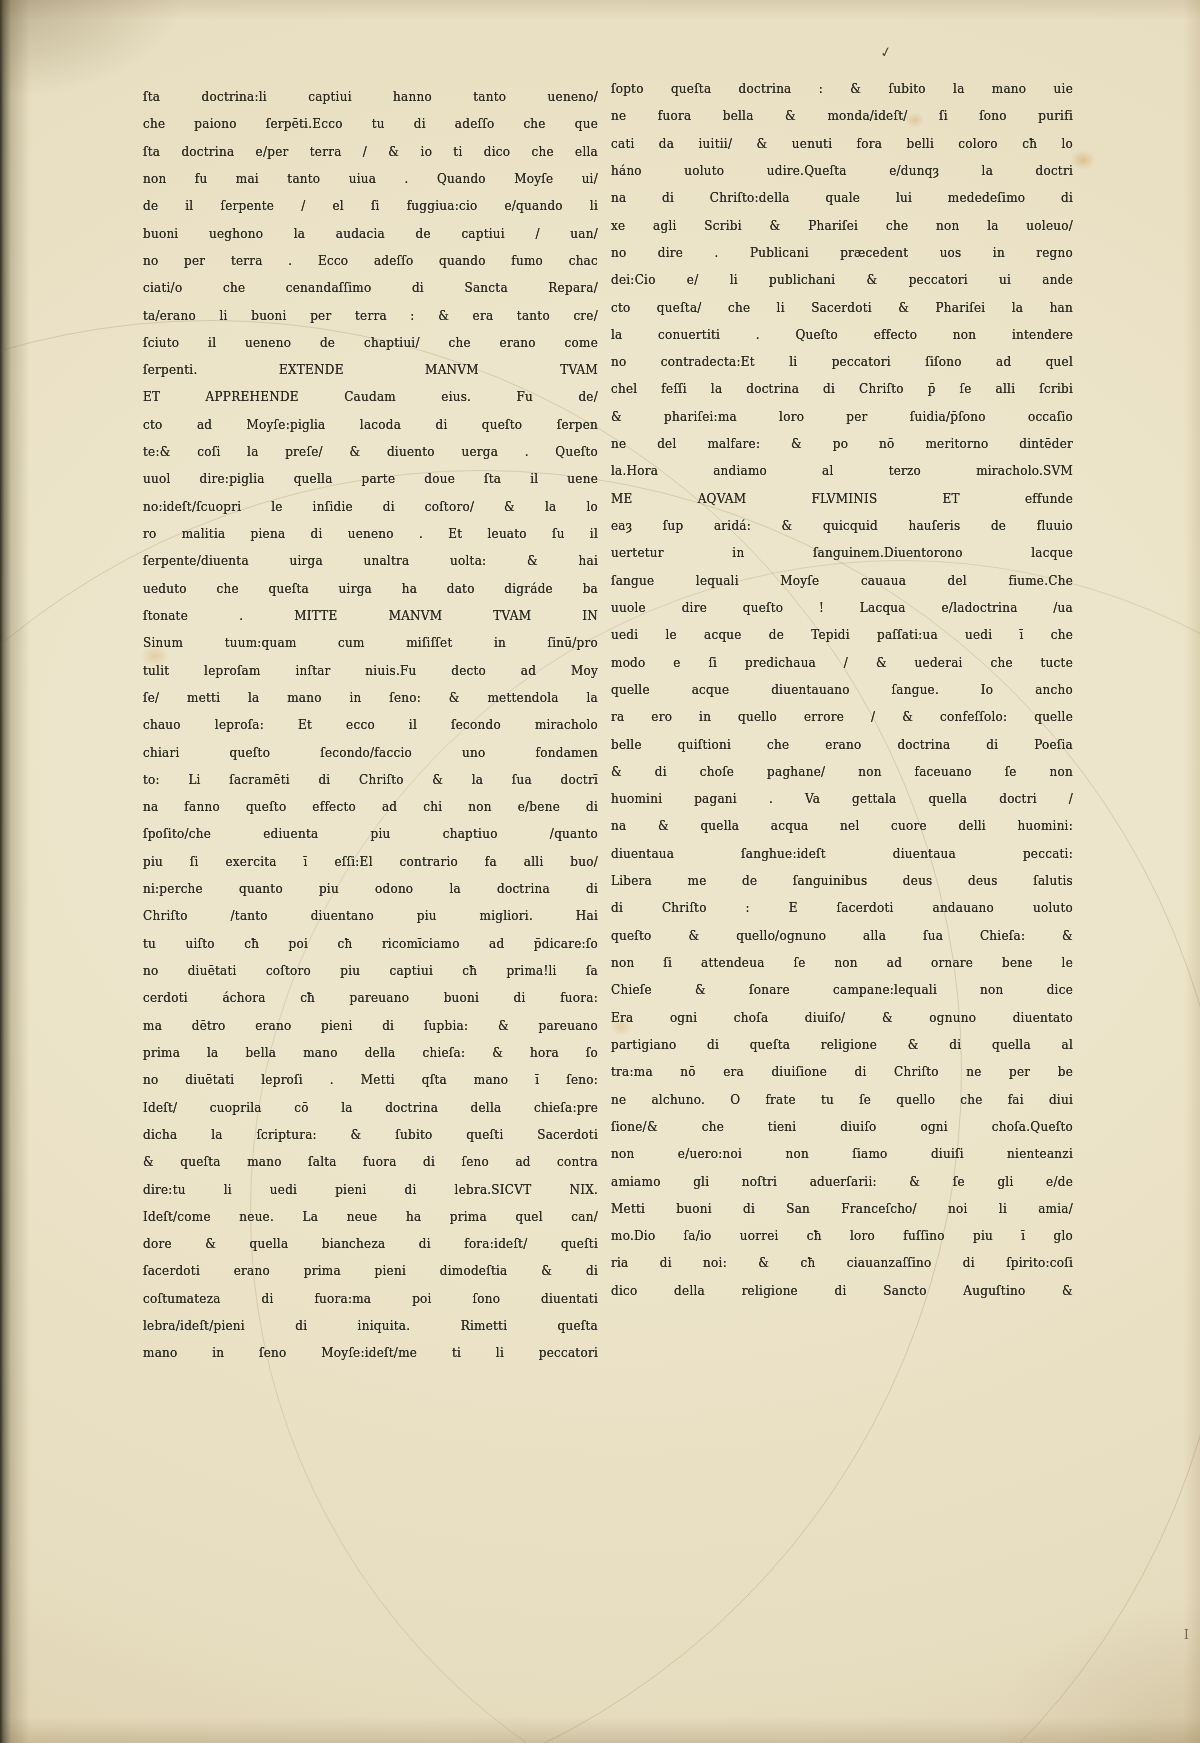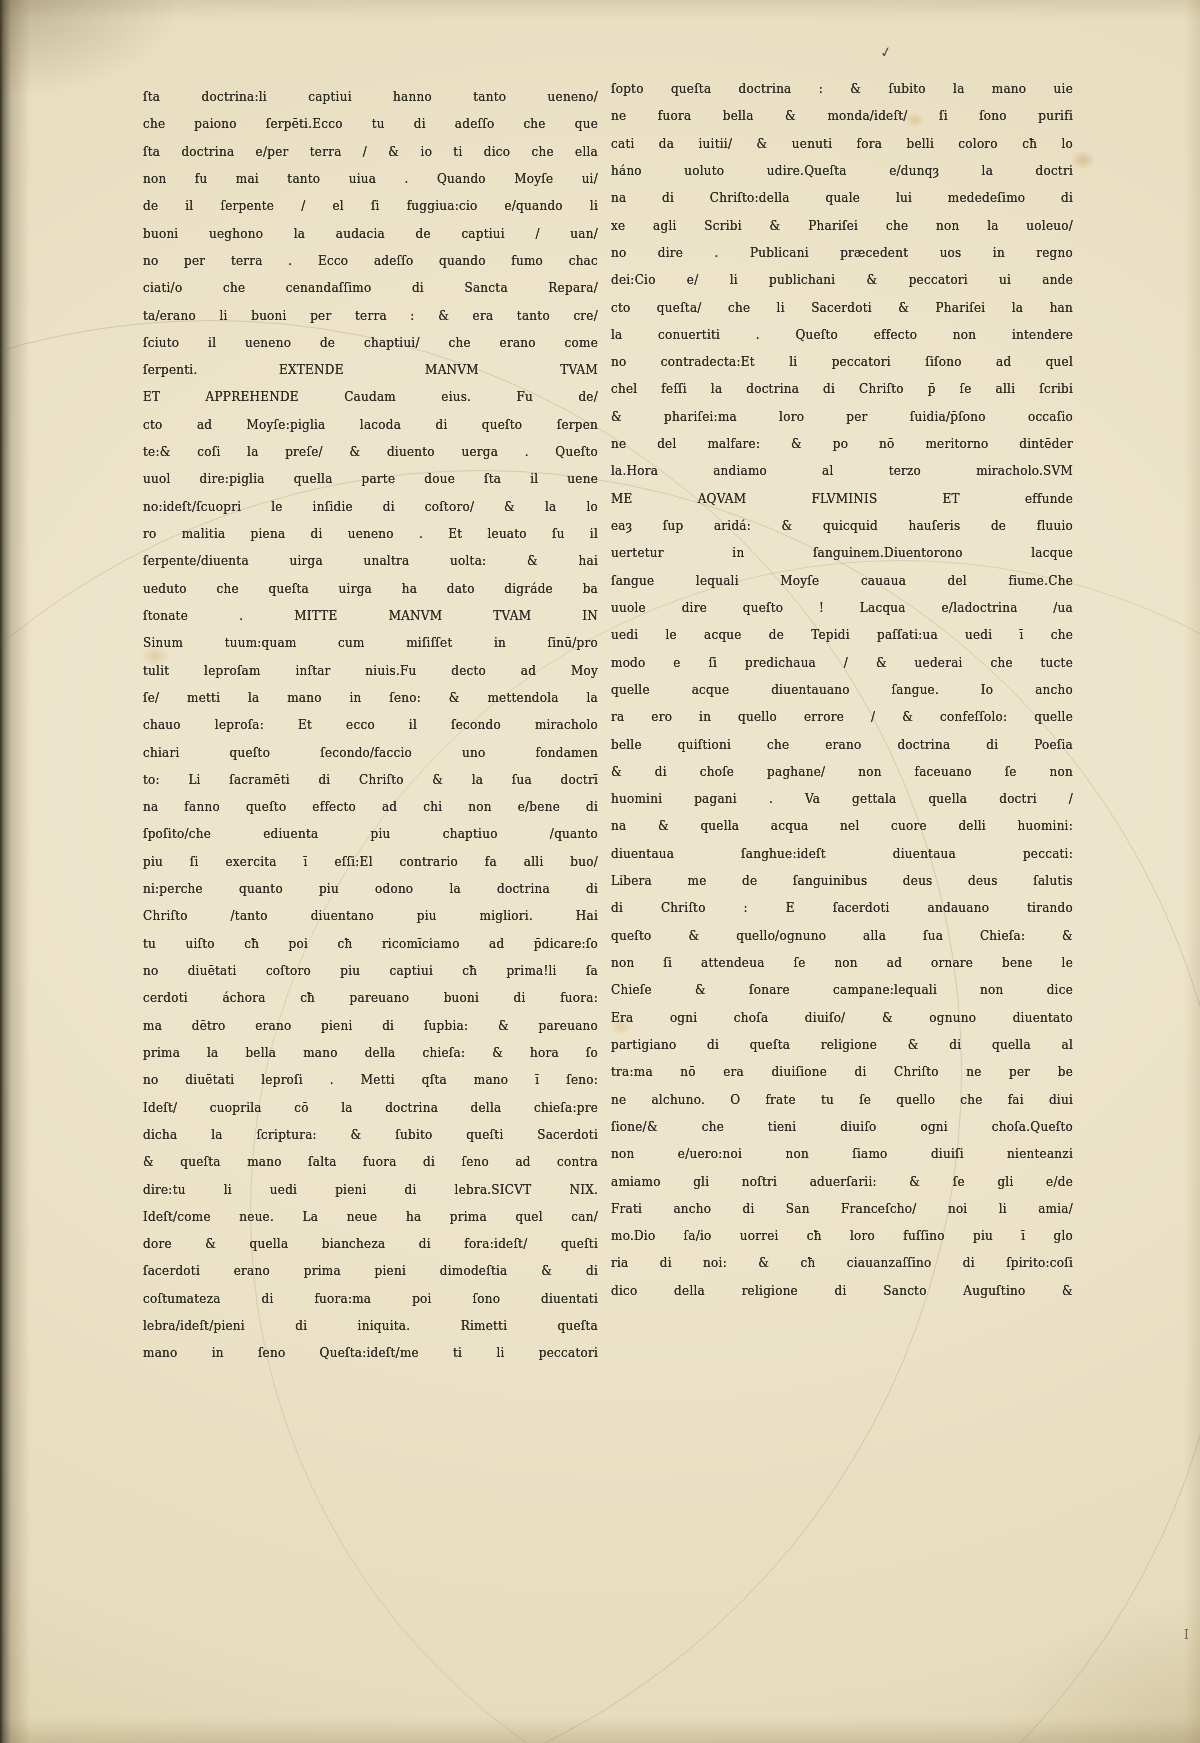--- a/index.html
+++ b/index.html
@@ -114,21 +114,21 @@
       <div class="line">no diuētati leproſi . Metti qſta mano ī ſeno:</div>
       <div class="line">Ideſt/ cuoprila cō la doctrina della chieſa:pre</div>
       <div class="line">dicha la ſcriptura: &amp; ſubito queſti Sacerdoti</div>
       <div class="line">&amp; queſta mano ſalta fuora di ſeno ad contra</div>
       <div class="line">dire:tu li uedi pieni di lebra.SICVT NIX.</div>
       <div class="line">Ideſt/come neue. La neue ha prima quel can/</div>
       <div class="line">dore &amp; quella biancheza di fora:ideſt/ queſti</div>
       <div class="line">ſacerdoti erano prima pieni dimodeſtia &amp; di</div>
       <div class="line">coſtumateza di fuora:ma poi ſono diuentati</div>
       <div class="line">lebra/ideſt/pieni di iniquita. Rimetti queſta</div>
-      <div class="line">mano in ſeno Queſta:ideſt/me ti li peccatori</div>
+      <div class="line">mano in ſeno Moyſe:ideſt/me ti li peccatori</div>
     </div>
 
   <div class="col col-right">
       <div class="line">ſopto queſta doctrina : &amp; ſubito la mano uie</div>
       <div class="line">ne fuora bella &amp; monda/ideſt/ ſi ſono purifi</div>
       <div class="line">cati da iuitii/ &amp; uenuti fora belli coloro cħ lo</div>
       <div class="line">háno uoluto udire.Queſta e/dunqȝ la doctri</div>
       <div class="line">na di Chriſto:della quale lui mededeſimo di</div>
       <div class="line">xe agli Scribi &amp; Phariſei che non la uoleuo/</div>
       <div class="line">no dire . Publicani præcedent uos in regno</div>
@@ -148,32 +148,32 @@
       <div class="line">uedi le acque de Tepidi paſſati:ua uedi ī che</div>
       <div class="line">modo e ſi predichaua / &amp; uederai che tucte</div>
       <div class="line">quelle acque diuentauano ſangue. Io ancho</div>
       <div class="line">ra ero in quello errore / &amp; confeſſolo: quelle</div>
       <div class="line">belle quiſtioni che erano doctrina di Poeſia</div>
       <div class="line">&amp; di choſe paghane/ non faceuano ſe non</div>
       <div class="line">huomini pagani . Va gettala quella doctri /</div>
       <div class="line">na &amp; quella acqua nel cuore delli huomini:</div>
       <div class="line">diuentaua ſanghue:ideſt diuentaua peccati:</div>
       <div class="line">Libera me de ſanguinibus deus deus ſalutis</div>
-      <div class="line">di Chriſto : E ſacerdoti andauano tirando</div>
+      <div class="line">di Chriſto : E ſacerdoti andauano uoluto</div>
       <div class="line">queſto &amp; quello/ognuno alla ſua Chieſa: &amp;</div>
       <div class="line">non ſi attendeua ſe non ad ornare bene le</div>
       <div class="line">Chieſe &amp; ſonare campane:lequali non dice</div>
       <div class="line">Era ogni choſa diuiſo/ &amp; ognuno diuentato</div>
       <div class="line">partigiano di queſta religione &amp; di quella al</div>
       <div class="line">tra:ma nō era diuiſione di Chriſto ne per be</div>
       <div class="line">ne alchuno. O frate tu ſe quello che fai diui</div>
       <div class="line">ſione/&amp; che tieni diuiſo ogni choſa.Queſto</div>
       <div class="line">non e/uero:noi non ſiamo diuiſi nienteanzi</div>
       <div class="line">amiamo gli noſtri aduerſarii: &amp; ſe gli e/de</div>
-      <div class="line">Frati ancho di San Franceſcho/ noi li amia/</div>
+      <div class="line">Metti buoni di San Franceſcho/ noi li amia/</div>
       <div class="line">mo.Dio ſa/io uorrei cħ loro fuſſino piu ī glo</div>
       <div class="line">ria di noi: &amp; cħ ciauanzaſſino di ſpirito:coſi</div>
       <div class="line">dico della religione di Sancto Auguſtino &amp;</div>
     </div>
 
   <div class="mark-edge">I</div>
 
 </div>
 
 </body></html>

